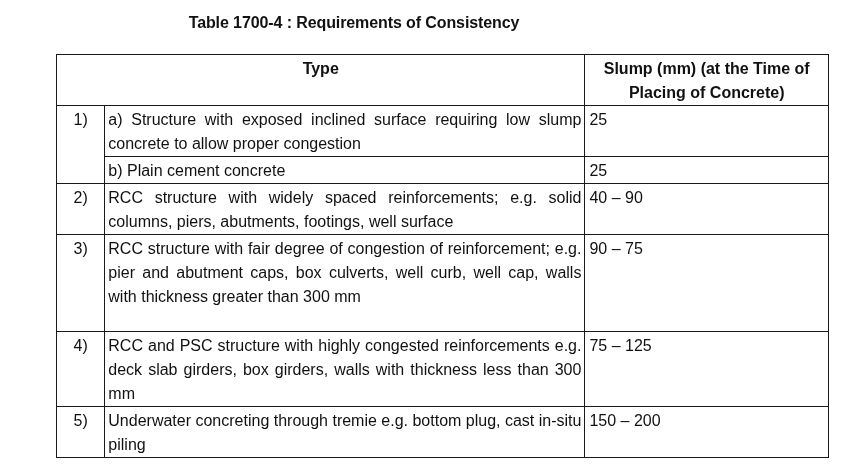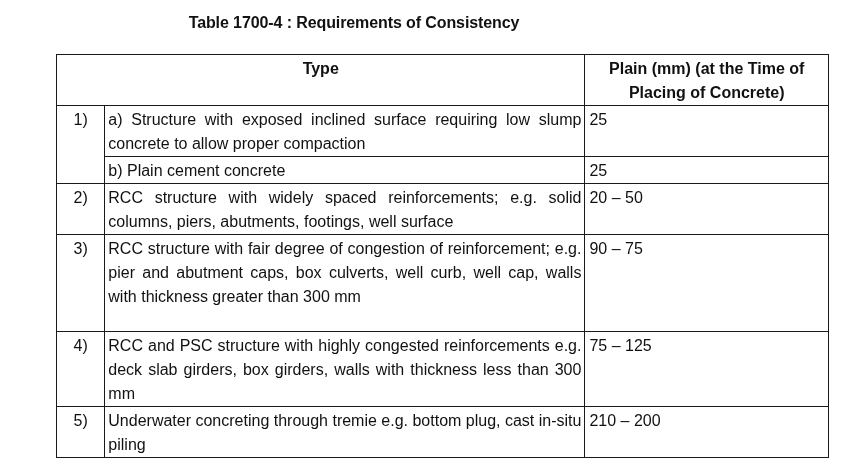--- a/index.html
+++ b/index.html
@@ -19,45 +19,45 @@
   </style>
 </head>
 <body>
 
 <div class="title">Table 1700-4 : Requirements of Consistency</div>
 
 <table class="req">
   <tbody>
       <tr>
     <th class="type-h" colspan="2">Type</th>
-    <th>Plain (mm) (at the Time of Placing of Concrete)</th>
+    <th>Slump (mm) (at the Time of Placing of Concrete)</th>
   </tr>
   <tr style="height:51px;">
     <td class="num merged" rowspan="2">1)</td>
-    <td class="type">a) Structure with exposed inclined surface requiring low slump concrete to allow proper compaction</td>
+    <td class="type">a) Structure with exposed inclined surface requiring low slump concrete to allow proper congestion</td>
     <td class="slump">25</td>
   </tr>
   <tr style="height:26px;padding-left:41px;">
     <td class="type">b) Plain cement concrete</td>
     <td class="slump">25</td>
   </tr>
   <tr style="height:50px;">
     <td class="num">2)</td>
     <td class="type">RCC structure with widely spaced reinforcements; e.g. solid columns, piers, abutments, footings, well surface</td>
-    <td class="slump">20 – 50</td>
+    <td class="slump">40 – 90</td>
   </tr>
   <tr style="height:97px;">
     <td class="num">3)</td>
     <td class="type">RCC structure with fair degree of congestion of reinforcement; e.g. pier and abutment caps, box culverts, well curb, well cap, walls with thickness greater than 300 mm</td>
     <td class="slump">90 – 75</td>
   </tr>
   <tr style="height:75px;">
     <td class="num">4)</td>
     <td class="type">RCC and PSC structure with highly congested reinforcements e.g. deck slab girders, box girders, walls with thickness less than 300 mm</td>
     <td class="slump">75 – 125</td>
   </tr>
   <tr style="height:50px;">
     <td class="num">5)</td>
     <td class="type">Underwater concreting through tremie e.g. bottom plug, cast in-situ piling</td>
-    <td class="slump">210 – 200</td>
+    <td class="slump">150 – 200</td>
   </tr>
 </tbody>
   </table>
 
 </body></html>

